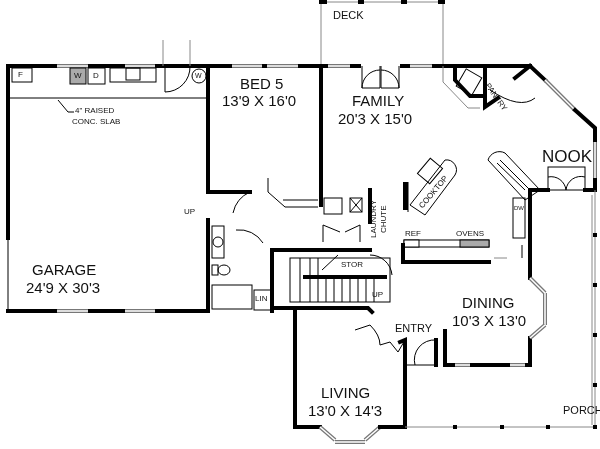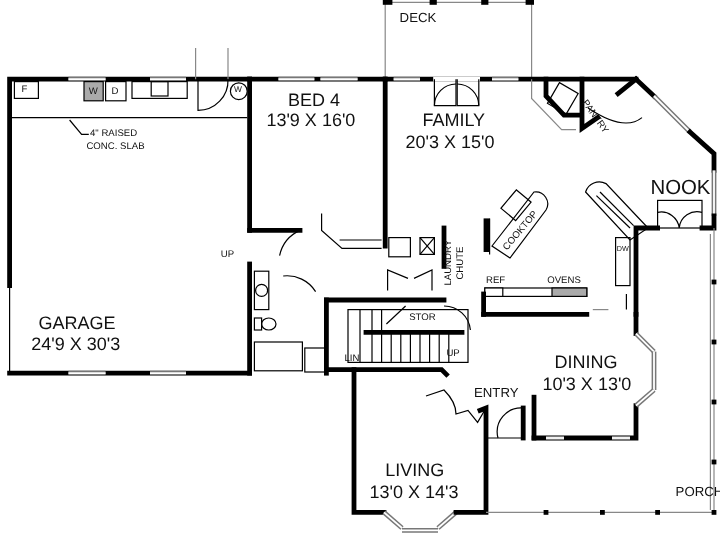--- a/index.html
+++ b/index.html
@@ -201,21 +201,21 @@
     <rect x="500" y="425" width="4" height="4" fill="#000"></rect>
     <rect x="546" y="425" width="4" height="4" fill="#000"></rect>
   </g>
 </svg>
 
 <div class="lbl sm" style="left:333px;top:10px;">DECK</div>
 
 <div class="lbl big" style="left:32px;top:262px;">GARAGE</div>
 <div class="lbl big" style="left:26px;top:280px;">24'9 X 30'3</div>
 
-<div class="lbl big" style="left:240px;top:76px;">BED 4</div>
+<div class="lbl big" style="left:240px;top:76px;">BED 5</div>
 <div class="lbl big" style="left:222px;top:93px;">13'9 X 16'0</div>
 
 <div class="lbl big" style="left:352px;top:93px;text-align:center;">FAMILY</div>
 <div class="lbl big" style="left:338px;top:111px;">20'3 X 15'0</div>
 
 <div class="lbl sm" style="left:542px;top:148px;font-size:17px;">NOOK</div>
 
 <div class="lbl big" style="left:462px;top:295px;">DINING</div>
 <div class="lbl big" style="left:452px;top:313px;">10'3 X 13'0</div>
 
@@ -237,14 +237,14 @@
 <div class="lbl xs" style="left:418px;top:205px;transform:rotate(-50deg);transform-origin:left top;">COOKTOP</div>
 
 <div class="lbl xs" style="left:370px;top:238px;transform:rotate(-90deg);transform-origin:left top;">LAUNDRY</div>
 <div class="lbl xs" style="left:380px;top:233px;transform:rotate(-90deg);transform-origin:left top;">CHUTE</div>
 
 <div class="lbl xs" style="left:405px;top:230px;">REF</div>
 <div class="lbl xs" style="left:456px;top:230px;">OVENS</div>
 <div class="lbl xs" style="left:341px;top:261px;">STOR</div>
 <div class="lbl xs" style="left:184px;top:208px;">UP</div>
 <div class="lbl xs" style="left:372px;top:291px;">UP</div>
-<div class="lbl xs" style="left:255px;top:295px;padding-left:32px;">LIN</div>
+<div class="lbl xs" style="left:255px;top:295px;">LIN</div>
 <div class="lbl xs" style="left:514px;top:205px;font-size:6px;">DW</div>
 
 </body></html>

